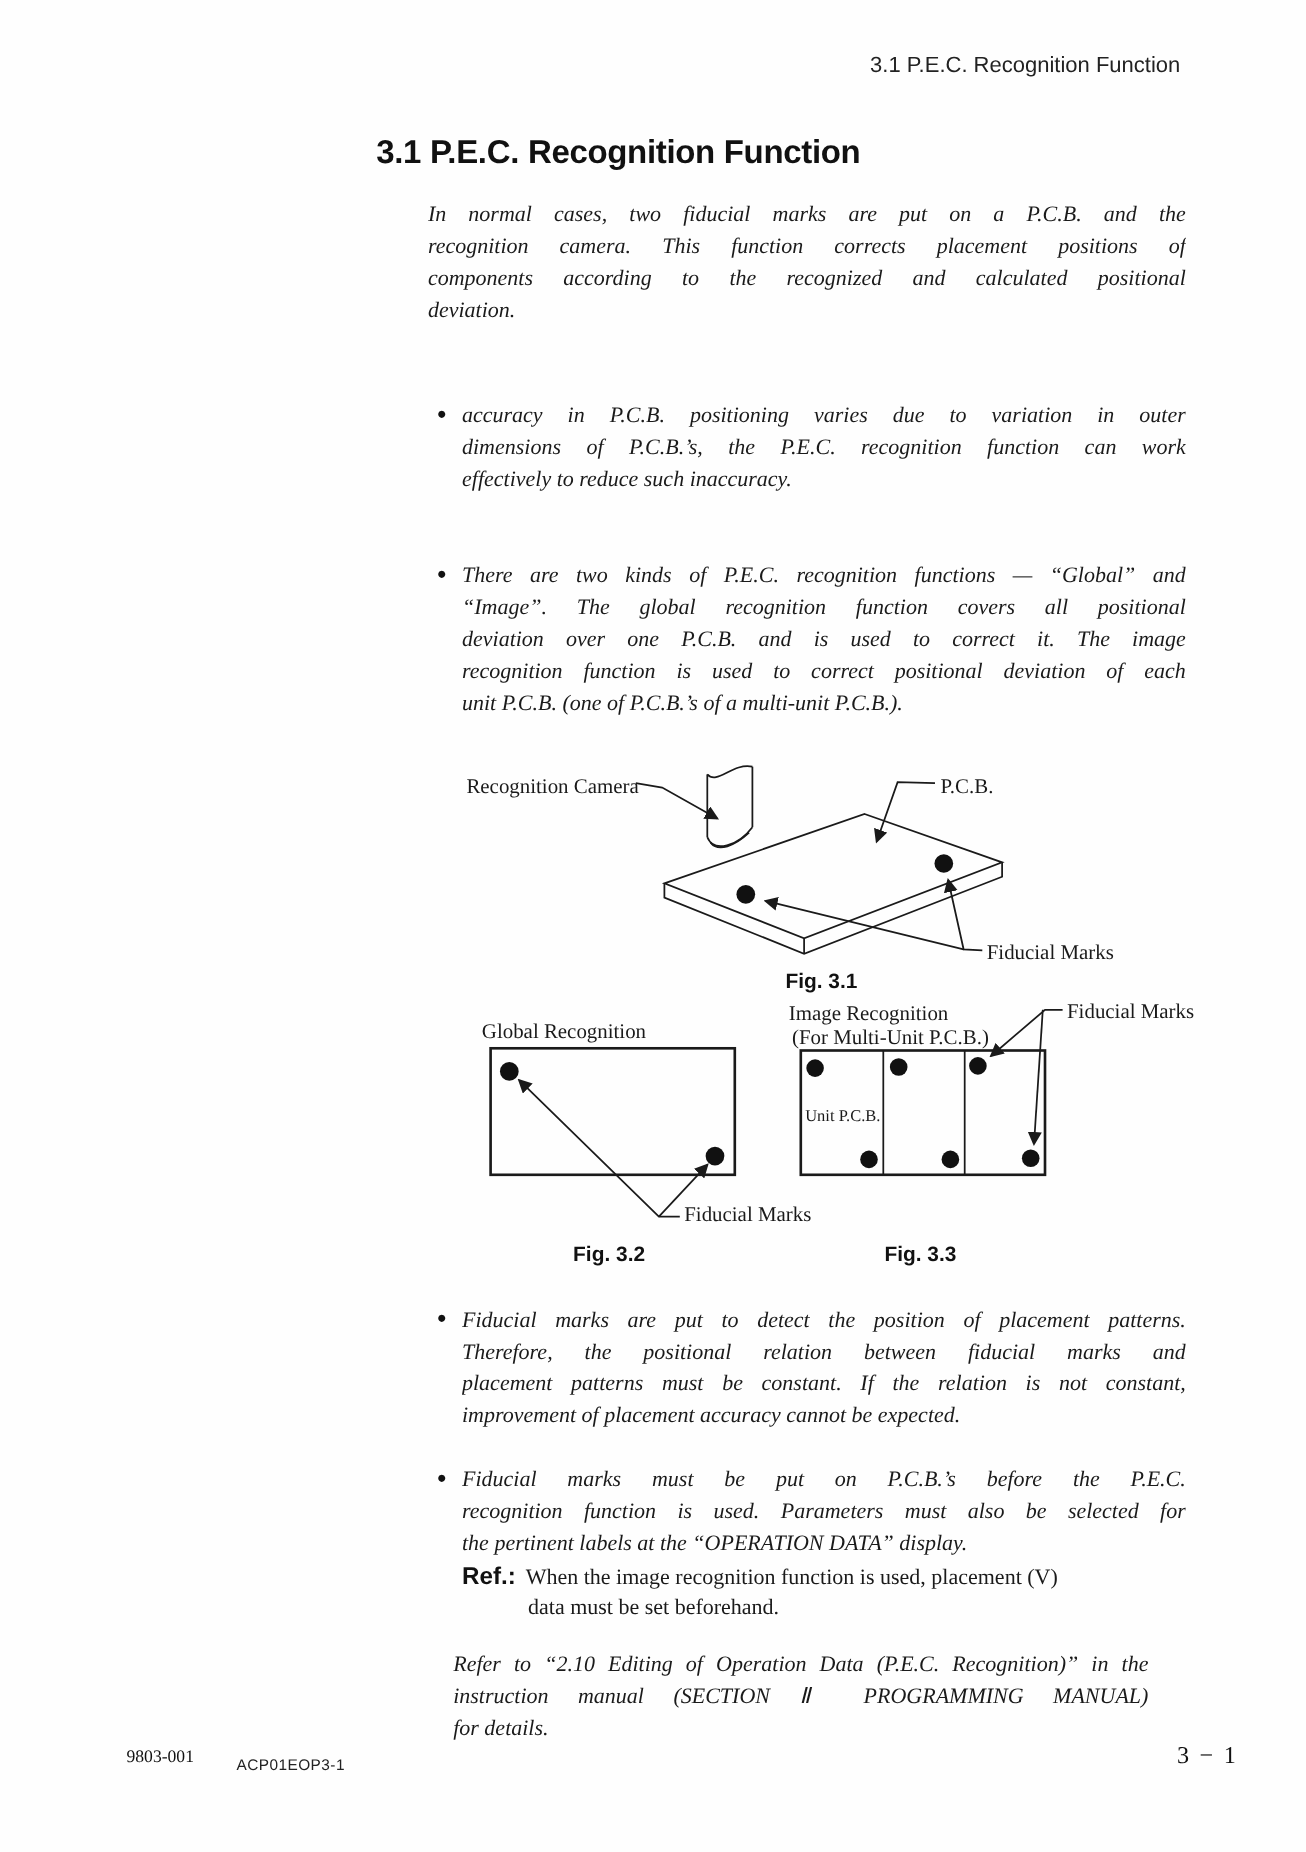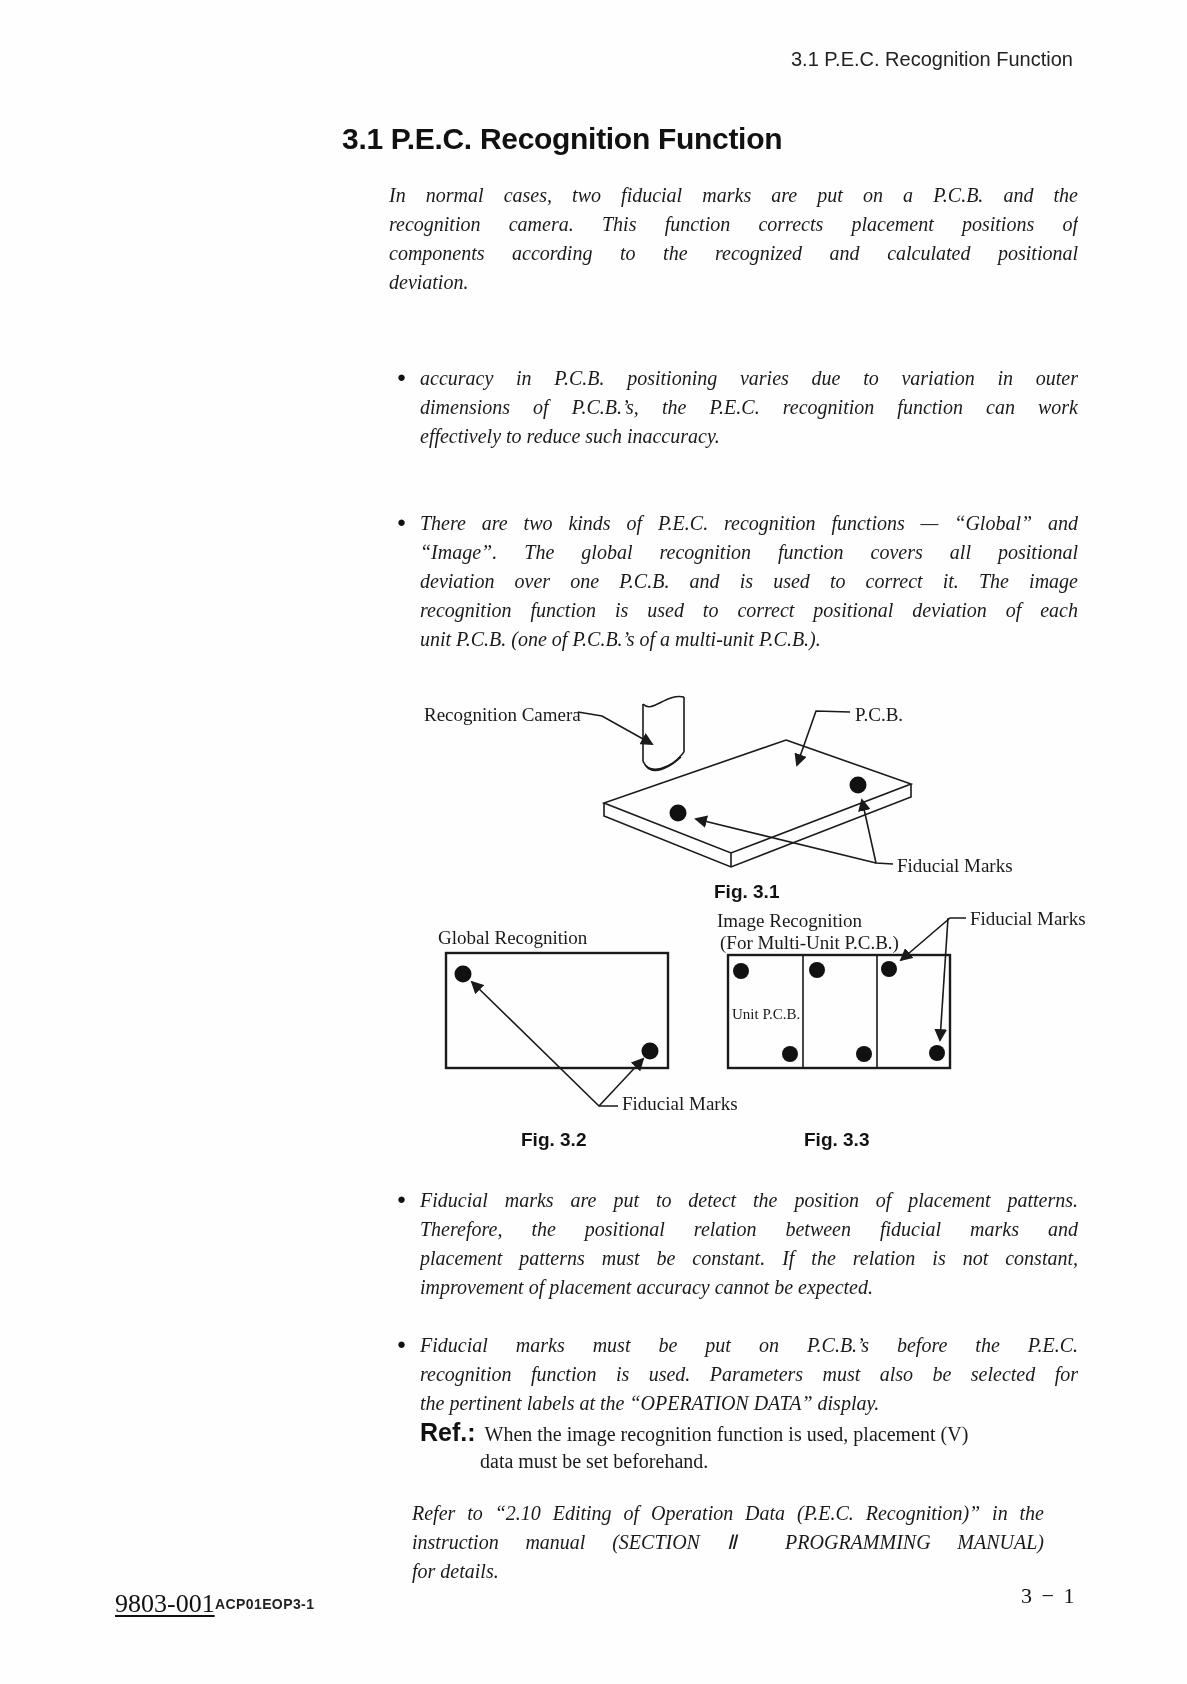--- a/index.html
+++ b/index.html
@@ -25,35 +25,35 @@
   .intro{left:389px;top:181px;width:689px;}
   .bullet{left:397px;width:681px;padding-left:0;}
   .bullet .btxt{margin-left:23px;}
   .bmark{
     position:absolute;left:0;top:0;width:20px;height:29px;line-height:27px;
     font-size:15px;color:#111;
   }
   .b1{top:364px;} .b2{top:509px;} .b3{top:1186px;} .b4{top:1331px;}
   .refline{height:29px;line-height:29px;overflow:hidden;}
   .reflabel{
-    font-family:"Liberation Sans",sans-serif;font-weight:bold;font-size:25px;
+    font-family:"Liberation Sans",sans-serif;font-weight:bold;font-size:22px;
     margin-right:9px;color:#111;
   }
   .refcont{padding-left:60px;}
   .closing{left:412px;top:1499px;width:632px;}
   .fcode{
-    position:absolute;left:115px;top:1589px;font-size:26px;
-    text-decoration:underline;text-underline-offset:3px;color:#111;
+    position:absolute;left:115px;top:1589px;font-size:16px;
+    text-underline-offset:3px;color:#111;
   }
   .fsuffix{
     position:absolute;left:215px;top:1596px;
-    font-family:"Liberation Sans",sans-serif;font-weight:bold;font-size:14px;
+    font-family:"Liberation Sans",sans-serif;font-weight:normal;font-size:14px;
     letter-spacing:0.4px;color:#222;
   }
-  .pageno{position:absolute;left:1021px;top:1583px;font-size:22px;letter-spacing:2px;color:#111;}
+  .pageno{position:absolute;left:1070px;top:1583px;font-size:22px;letter-spacing:2px;color:#111;}
   .figsvg{position:absolute;left:380px;top:640px;}
   .figsvg text{font-family:"Liberation Serif",serif;fill:#1a1a1a;font-size:19px;}
   .figsvg .cap{font-family:"Liberation Sans",sans-serif;font-weight:bold;fill:#111;}
   .figsvg .small{font-size:15px;}
   .ln{stroke:#1a1a1a;stroke-width:1.6;fill:none;}
   .thick{stroke-width:2.4;}
   .dot{fill:#111;stroke:none;}
 </style>
 </head>
 <body>

